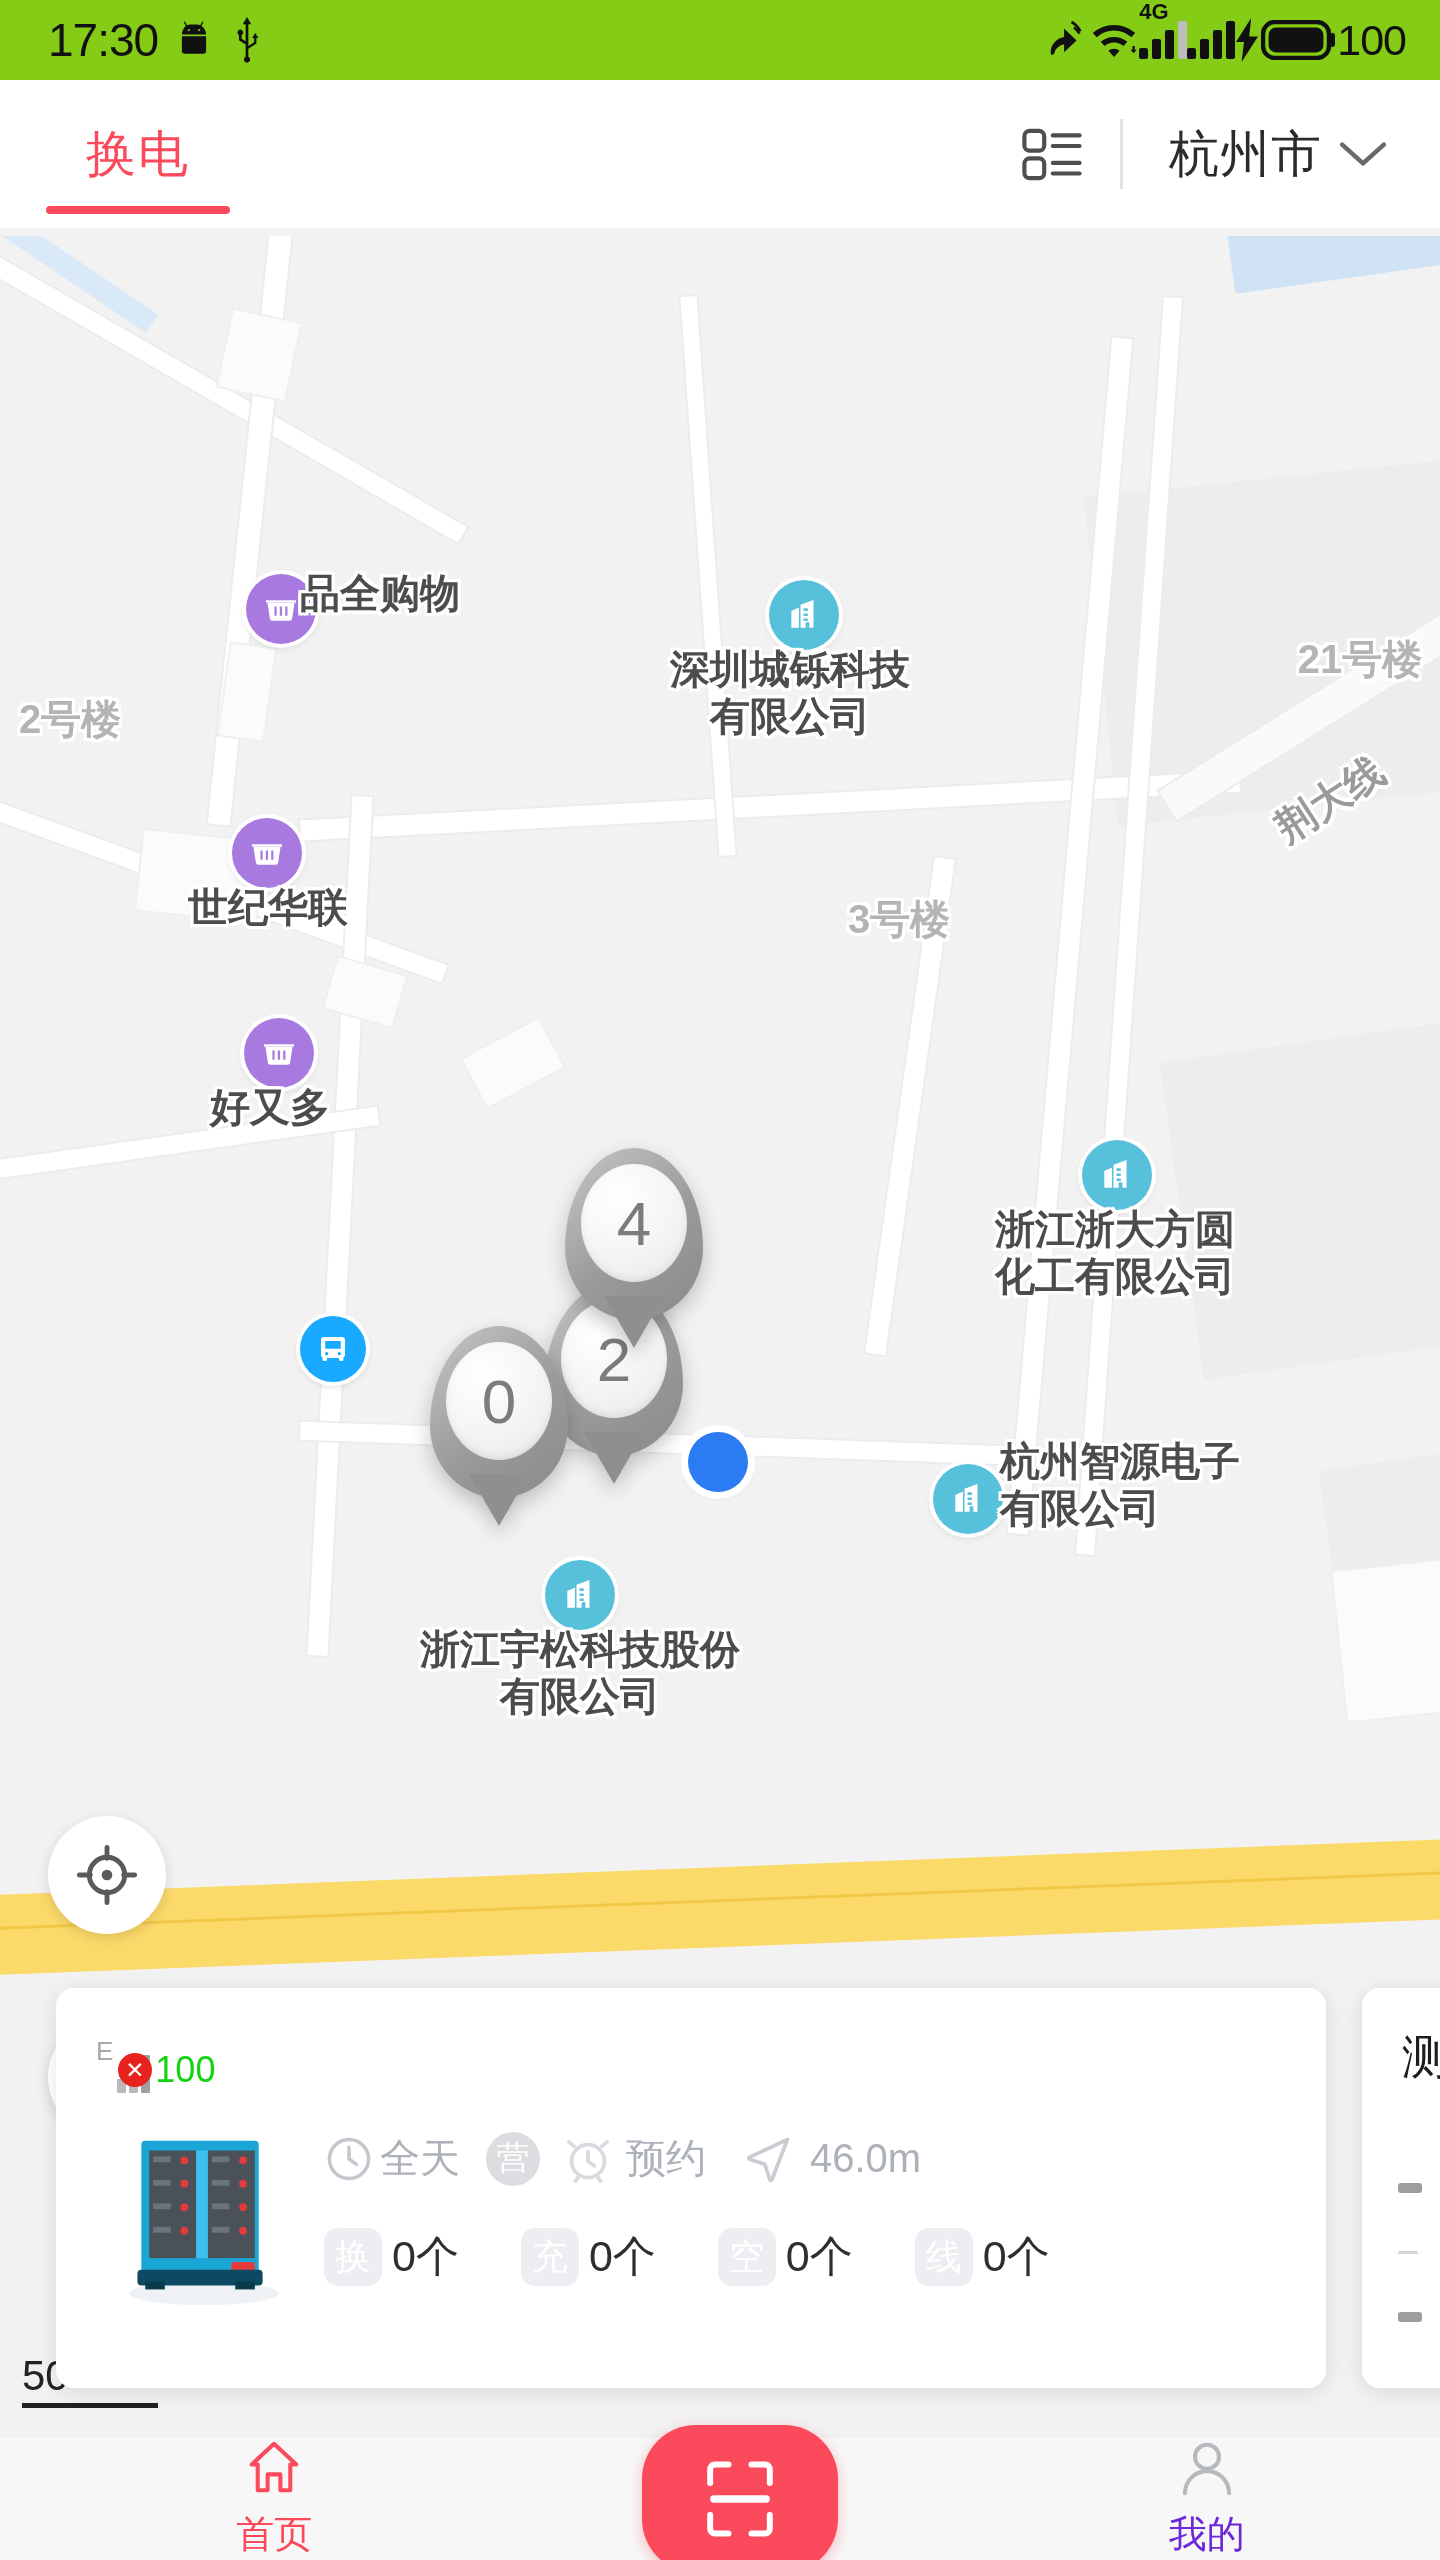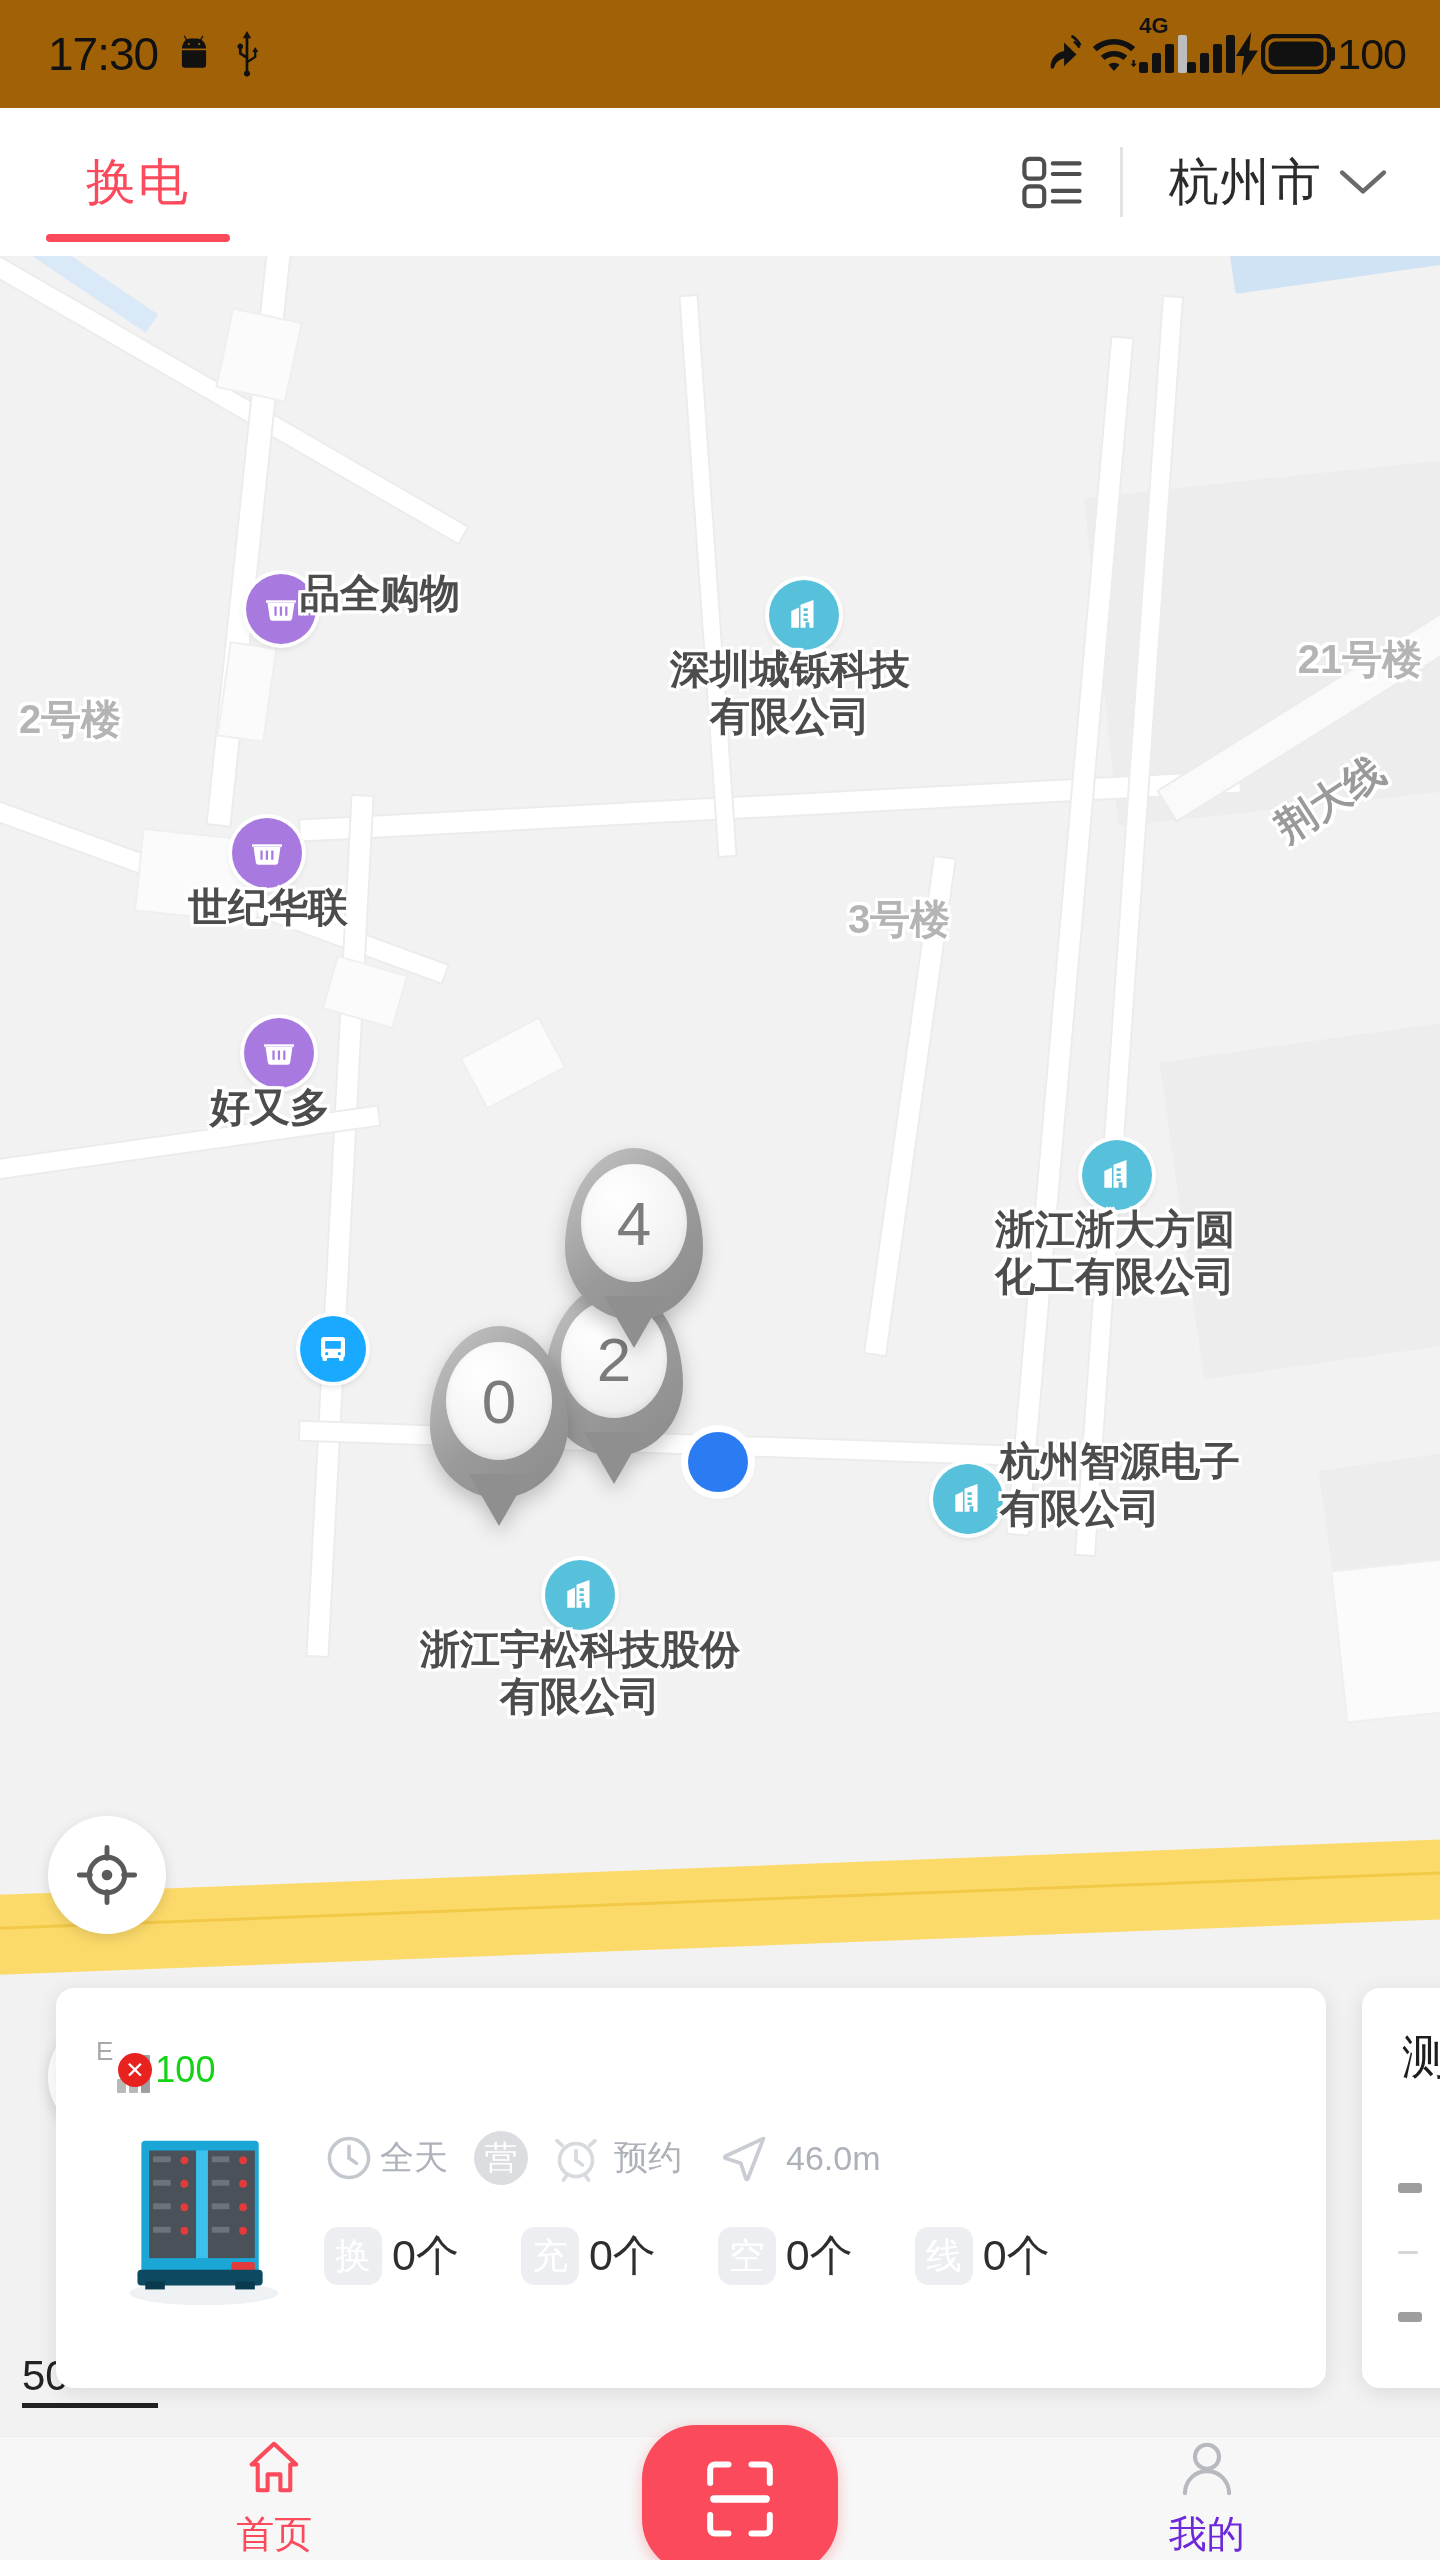--- a/index.html
+++ b/index.html
@@ -4,22 +4,22 @@
 <style>
   * { margin:0; padding:0; box-sizing:border-box; }
   html,body { width:1440px; height:2560px; overflow:hidden; }
   body {
     font-family:"Liberation Sans","DejaVu Sans",sans-serif;
     background:#f3f3f3; position:relative;
   }
 
   
   #status-bar {
-    height:108px; width:100%;
-    background:#a16207;
+    height:80px; width:100%;
+    background:#84cc16;
     display:flex; align-items:center;
     padding:0 34px 0 48px;
     position:relative; z-index:50;
   }
   #status-left { display:flex; align-items:center; gap:14px; }
   #status-time { font-size:46px; font-weight:400; color:#111; letter-spacing:-1px; }
   #status-right { margin-left:auto; display:flex; align-items:center; gap:0; }
   .sb-icon { display:block; }
   #battery-pct { font-size:43px; color:#111; margin-left:2px; letter-spacing:-1px; }
 
@@ -169,21 +169,21 @@
   #card-body { display:flex; margin-top:26px; }
   #cabinet-thumb {
     width:200px; height:200px; flex:0 0 200px;
     display:flex; align-items:center; justify-content:center;
     margin-left:6px;
   }
   #card-info { flex:1; padding-left:22px; padding-top:12px; }
 
   .info-row { display:flex; align-items:center; }
   #row-hours { gap:0; }
-  .chip-text { font-size:34px; color:#adb1ba; }
+  .chip-text { font-size:40px; color:#adb1ba; }
   .chip-badge {
     width:54px; height:54px; border-radius:50%;
     background:#dcdde0; color:#ffffff; font-size:33px;
     display:flex; align-items:center; justify-content:center;
     margin:0 22px 0 26px;
   }
   .sep { width:36px; }
   #row-counts { margin-top:42px; display:flex; align-items:center; }
   .count-item { display:flex; align-items:center; margin-right:62px; }
   .count-badge {

